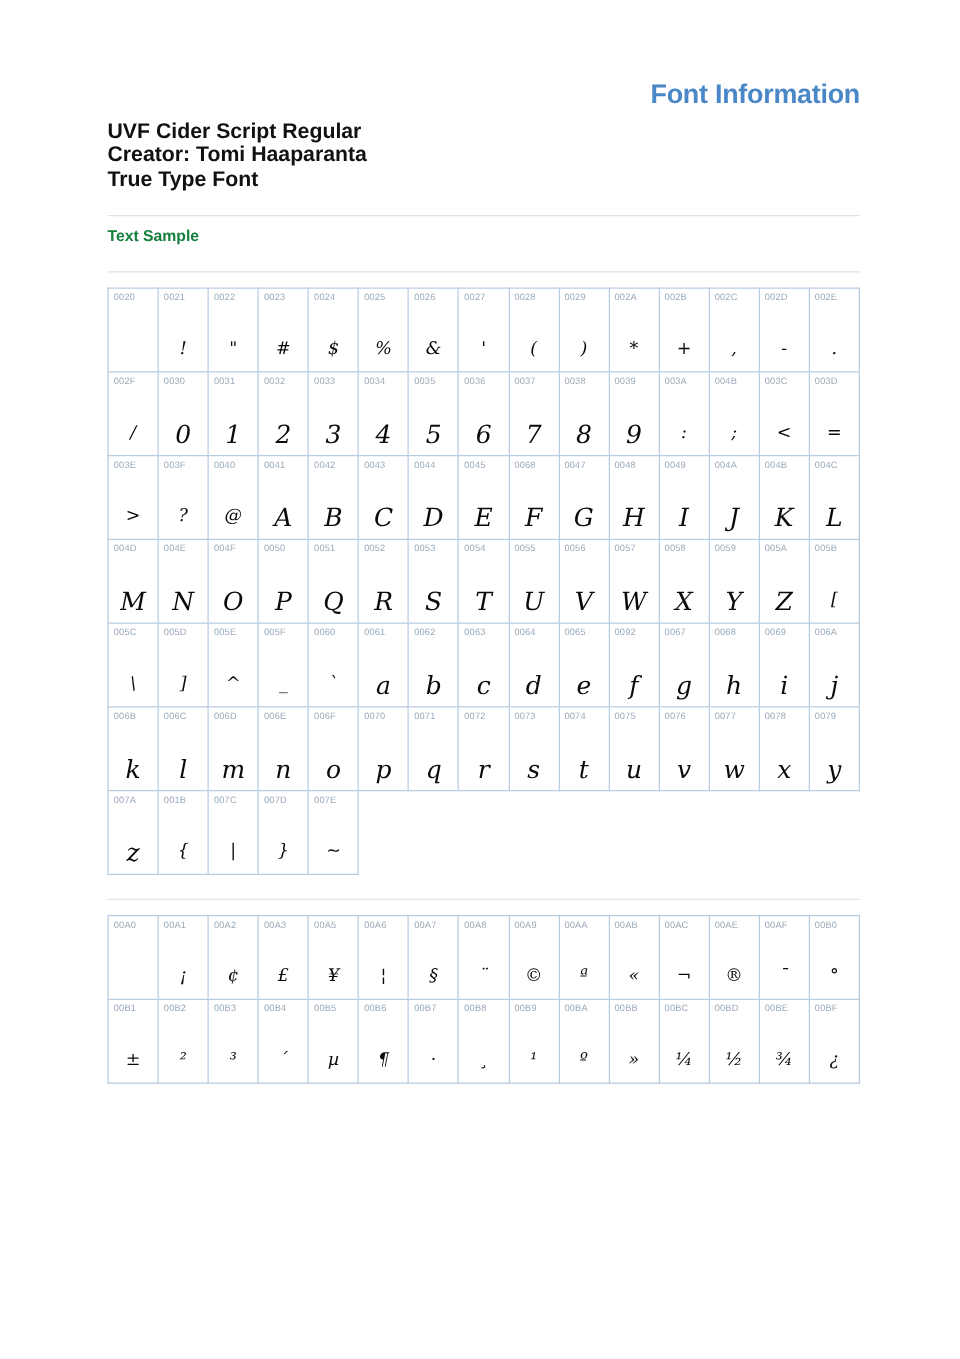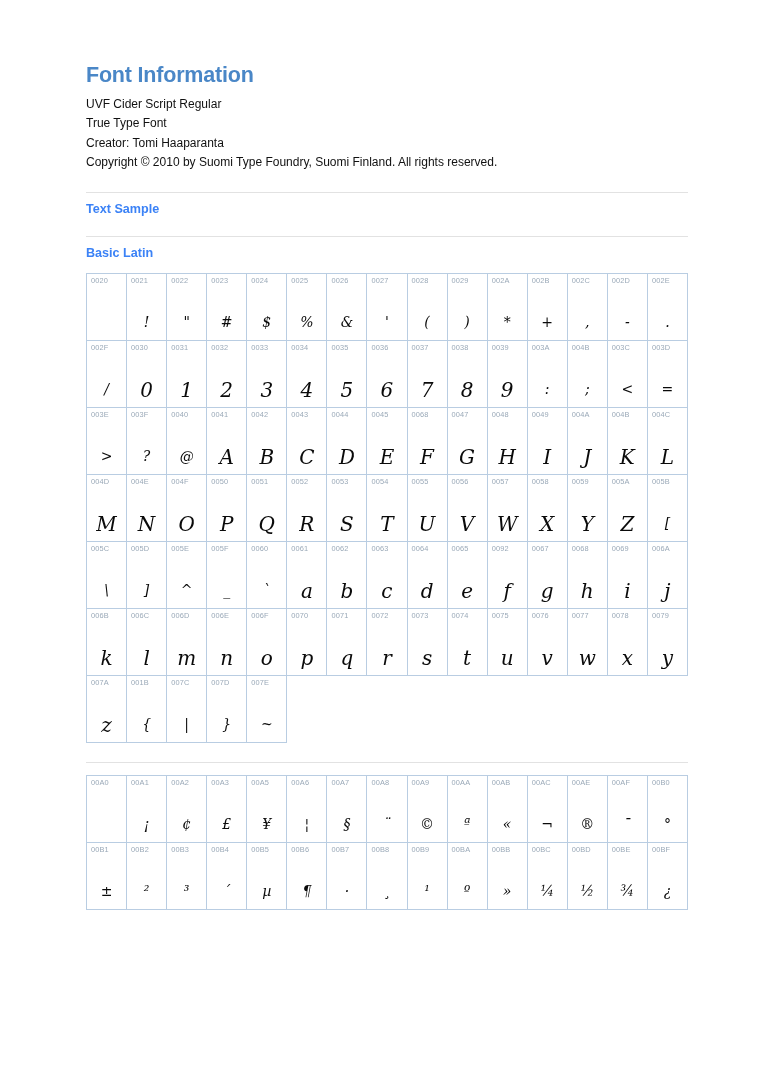--- a/index.html
+++ b/index.html
@@ -24,43 +24,44 @@
   }
 
   
   .doc-title {
     font-size: 21.5px;
     font-weight: bold;
     color: #4a87c7;
     letter-spacing: -0.2px;
     margin: 0 0 7px 0;
     line-height: 1.1;
+    text-align: right;
   }
   .meta-line {
-    font-size: 12px;
-    font-weight: normal;
+    font-size: 17px;
+    font-weight: bold;
     color: #111111;
     line-height: 19.6px;
     white-space: nowrap;
   }
 
   
   .section {
     margin-top: 19px;
   }
   .rule {
     border: 0;
     border-top: 1px solid #e2e2e2;
     margin: 0 0 9px 0;
     width: 602px;
   }
   .section-title {
     font-size: 12.6px;
     font-weight: bold;
-    color: #3b82f6;
+    color: #15803d;
     margin: 0;
     line-height: 1.2;
   }
 
   
   .sample-wrap {
     margin-top: 12px;
     width: 602px;
     text-align: center;
   }
@@ -135,33 +136,31 @@
   }
 </style>
 </head>
 <body>
 
 <div class="page">
 
   <div>
     <h1 class="doc-title">Font Information</h1>
     <div class="meta-line">UVF Cider Script Regular</div>
+    <div class="meta-line">Creator: Tomi Haaparanta</div>
     <div class="meta-line">True Type Font</div>
-    <div class="meta-line">Creator: Tomi Haaparanta</div>
-    <div class="meta-line">Copyright © 2010 by Suomi Type Foundry, Suomi Finland. All rights reserved.</div>
   </div>
 
   <div class="section">
     <hr class="rule">
     <h2 class="section-title">Text Sample</h2>
   </div>
 
   <div class="section">
     <hr class="rule">
-    <h2 class="section-title">Basic Latin</h2>
     <table class="glyph-table">
         <tbody>
           <tr>
             <td>
               <div class="cell">
                 <span class="code">0020</span>
                 <span class="glyph sm"> </span>
               </div>
             </td>
             <td>

